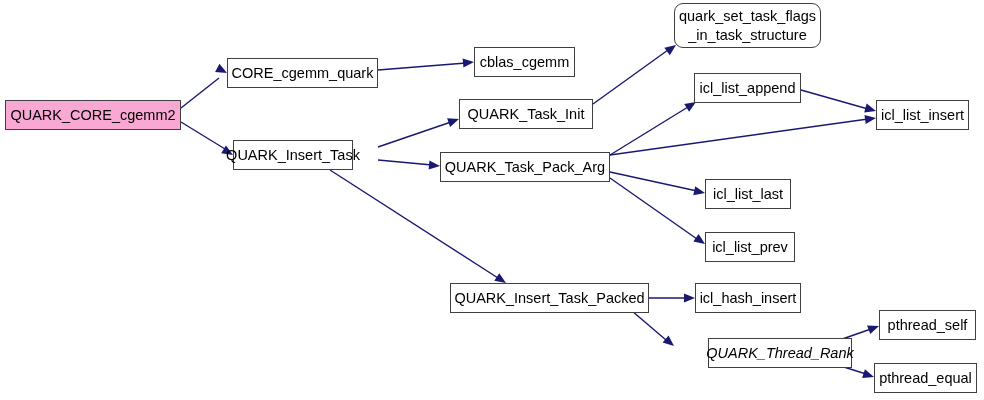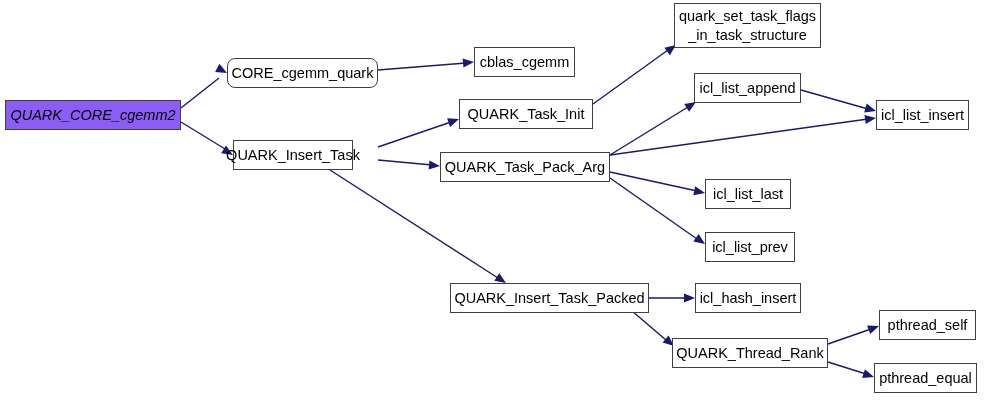--- a/index.html
+++ b/index.html
@@ -33,25 +33,25 @@
     line-height: 1.12;
     display: flex;
     align-items: center;
     justify-content: center;
     text-align: center;
     white-space: pre-line;
     letter-spacing: 0px;
     z-index: 2;
   }
   .node.root {
-    background: #8b5cf6;
-    font-style: italic;
+    background: #f9a8d4;
   }
   .node.two-line {
     line-height: 1.25;
+    border-radius: 9px;
   }
 </style>
 </head>
 <body>
 
 <div id="canvas">
 
   <svg id="edge-layer" viewBox="0 0 984 400" width="984" height="400" xmlns="http://www.w3.org/2000/svg">
     <defs>
       <marker id="arrow" viewBox="0 0 10 8" refX="9.5" refY="4" markerWidth="10" markerHeight="8" orient="auto-start-reverse" markerUnits="userSpaceOnUse">
@@ -89,31 +89,31 @@
         <path d="M-11,-4.6 L0,0 L-11,4.6 z" transform="translate(674,346) rotate(40)" fill="#191970" stroke="none"></path>
         <path d="M828,344 L871,329" stroke="#191970" fill="none" stroke-width="1.4"></path>
         <path d="M-11,-4.6 L0,0 L-11,4.6 z" transform="translate(879,326) rotate(340)" fill="#191970" stroke="none"></path>
         <path d="M828,362 L866,374" stroke="#191970" fill="none" stroke-width="1.4"></path>
         <path d="M-11,-4.6 L0,0 L-11,4.6 z" transform="translate(874,377) rotate(18)" fill="#191970" stroke="none"></path>
       </g>
   </svg>
 
   <div id="nodes-group">
       <div class="node root" style="left: 5px; top: 100px; width: 176px; height: 30px;"><span>QUARK_CORE_cgemm2</span></div>
-      <div class="node" style="left: 227px; top: 58px; width: 151px; height: 30px; border-radius: 8px;"><span>CORE_cgemm_quark</span></div>
+      <div class="node" style="left: 227px; top: 58px; width: 151px; height: 30px;"><span>CORE_cgemm_quark</span></div>
       <div class="node" style="left: 233px; top: 140px; width: 120px; height: 30px;"><span>QUARK_Insert_Task</span></div>
       <div class="node" style="left: 474px; top: 47px; width: 101px; height: 30px;"><span>cblas_cgemm</span></div>
       <div class="node" style="left: 459px; top: 99px; width: 134px; height: 30px;"><span>QUARK_Task_Init</span></div>
       <div class="node" style="left: 440px; top: 152px; width: 170px; height: 30px;"><span>QUARK_Task_Pack_Arg</span></div>
       <div class="node" style="left: 412px; top: 283px; width: 199px; height: 30px; margin-left: 38px;"><span>QUARK_Insert_Task_Packed</span></div>
       <div class="node two-line" style="left: 674px; top: 3px; width: 147px; height: 45px;"><span>quark_set_task_flags
 _in_task_structure</span></div>
       <div class="node" style="left: 694px; top: 73px; width: 107px; height: 30px; text-align: center;"><span>icl_list_append</span></div>
       <div class="node" style="left: 876px; top: 100px; width: 93px; height: 30px;"><span>icl_list_insert</span></div>
       <div class="node" style="left: 705px; top: 179px; width: 86px; height: 30px;"><span>icl_list_last</span></div>
       <div class="node" style="left: 705px; top: 232px; width: 90px; height: 30px;"><span>icl_list_prev</span></div>
       <div class="node" style="left: 695px; top: 283px; width: 106px; height: 30px;"><span>icl_hash_insert</span></div>
-      <div class="node" style="left: 672px; top: 338px; width: 156px; height: 30px;"><span>QUARK_Thread_Rank</span></div>
+      <div class="node" style="left: 708px; top: 338px; width: 144px; height: 30px; font-style: italic;"><span>QUARK_Thread_Rank</span></div>
       <div class="node" style="left: 879px; top: 310px; width: 97px; height: 30px;"><span>pthread_self</span></div>
       <div class="node" style="left: 874px; top: 363px; width: 103px; height: 30px;"><span>pthread_equal</span></div>
     </div>
 
 </div>
 
 </body></html>

